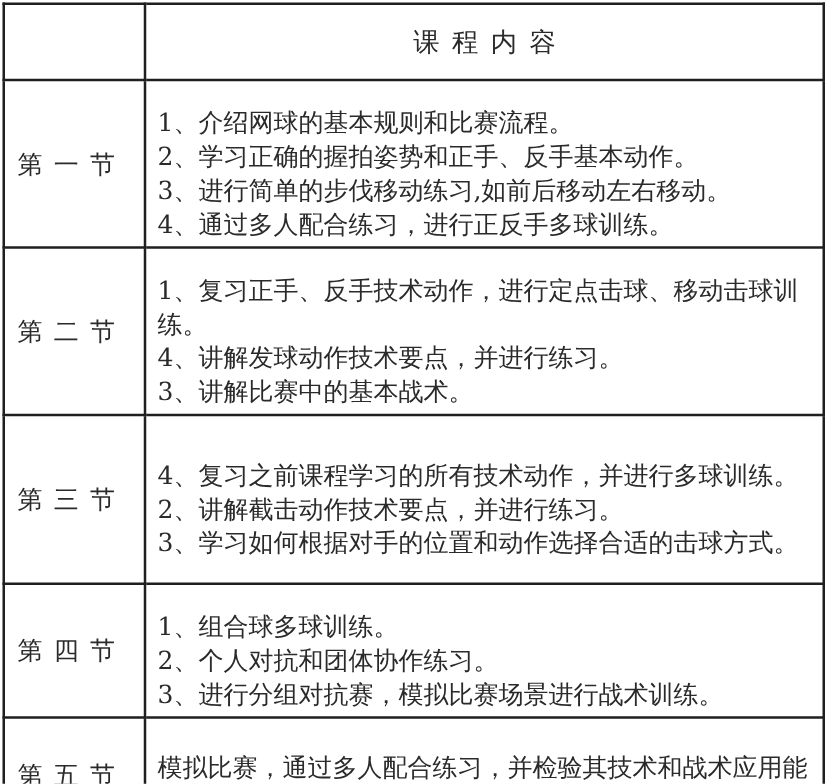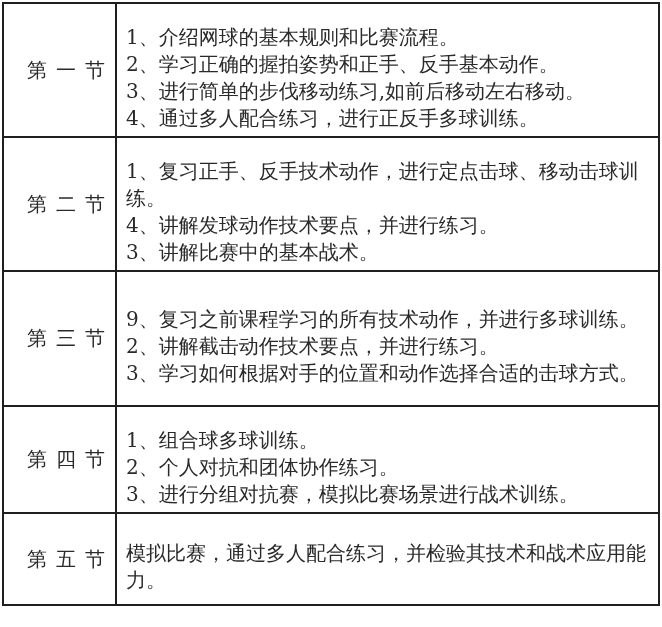--- a/index.html
+++ b/index.html
@@ -45,21 +45,21 @@
   td.header-title-cell {
     text-align: center;
   }
   .header-title-text {
     font-size: 21px;
     letter-spacing: 10px;
     margin-left: 10px;   
     color: #2a2a2a;
   }
   td.label-cell {
-    text-align: right;
+    text-align: left;
     margin-left: 40px;
   }
   .section-label-text {
     font-size: 20px;
     letter-spacing: 9px;
     margin-left: 9px;
     color: #2a2a2a;
   }
   td.content-cell {
     padding: 20px 4px 4px 9px;
@@ -75,20 +75,26 @@
 </head>
 <body>
 
 <div class="page">
   <table class="course-table">
     <colgroup>
       <col class="c-label">
       <col class="c-content">
     </colgroup>
     <tbody>
+      <tr class="r-header">
+        <td class="header-blank-cell"></td>
+        <td class="header-title-cell">
+          <span class="header-title-text">课程内容</span>
+        </td>
+      </tr>
 
       <tr class="r1">
         <td class="label-cell">
           <span class="section-label-text">第一节</span>
         </td>
         <td class="content-cell">
           <span class="content-text">1、介绍网球的基本规则和比赛流程。
 2、学习正确的握拍姿势和正手、反手基本动作。
 3、进行简单的步伐移动练习,如前后移动左右移动。
 4、通过多人配合练习，进行正反手多球训练。</span>
@@ -104,21 +110,21 @@
 4、讲解发球动作技术要点，并进行练习。
 3、讲解比赛中的基本战术。</span>
         </td>
       </tr>
 
       <tr class="r3">
         <td class="label-cell">
           <span class="section-label-text">第三节</span>
         </td>
         <td class="content-cell">
-          <span class="content-text">9、复习之前课程学习的所有技术动作，并进行多球训练。
+          <span class="content-text">4、复习之前课程学习的所有技术动作，并进行多球训练。
 2、讲解截击动作技术要点，并进行练习。
 3、学习如何根据对手的位置和动作选择合适的击球方式。</span>
         </td>
       </tr>
 
       <tr class="r4">
         <td class="label-cell">
           <span class="section-label-text">第四节</span>
         </td>
         <td class="content-cell">

